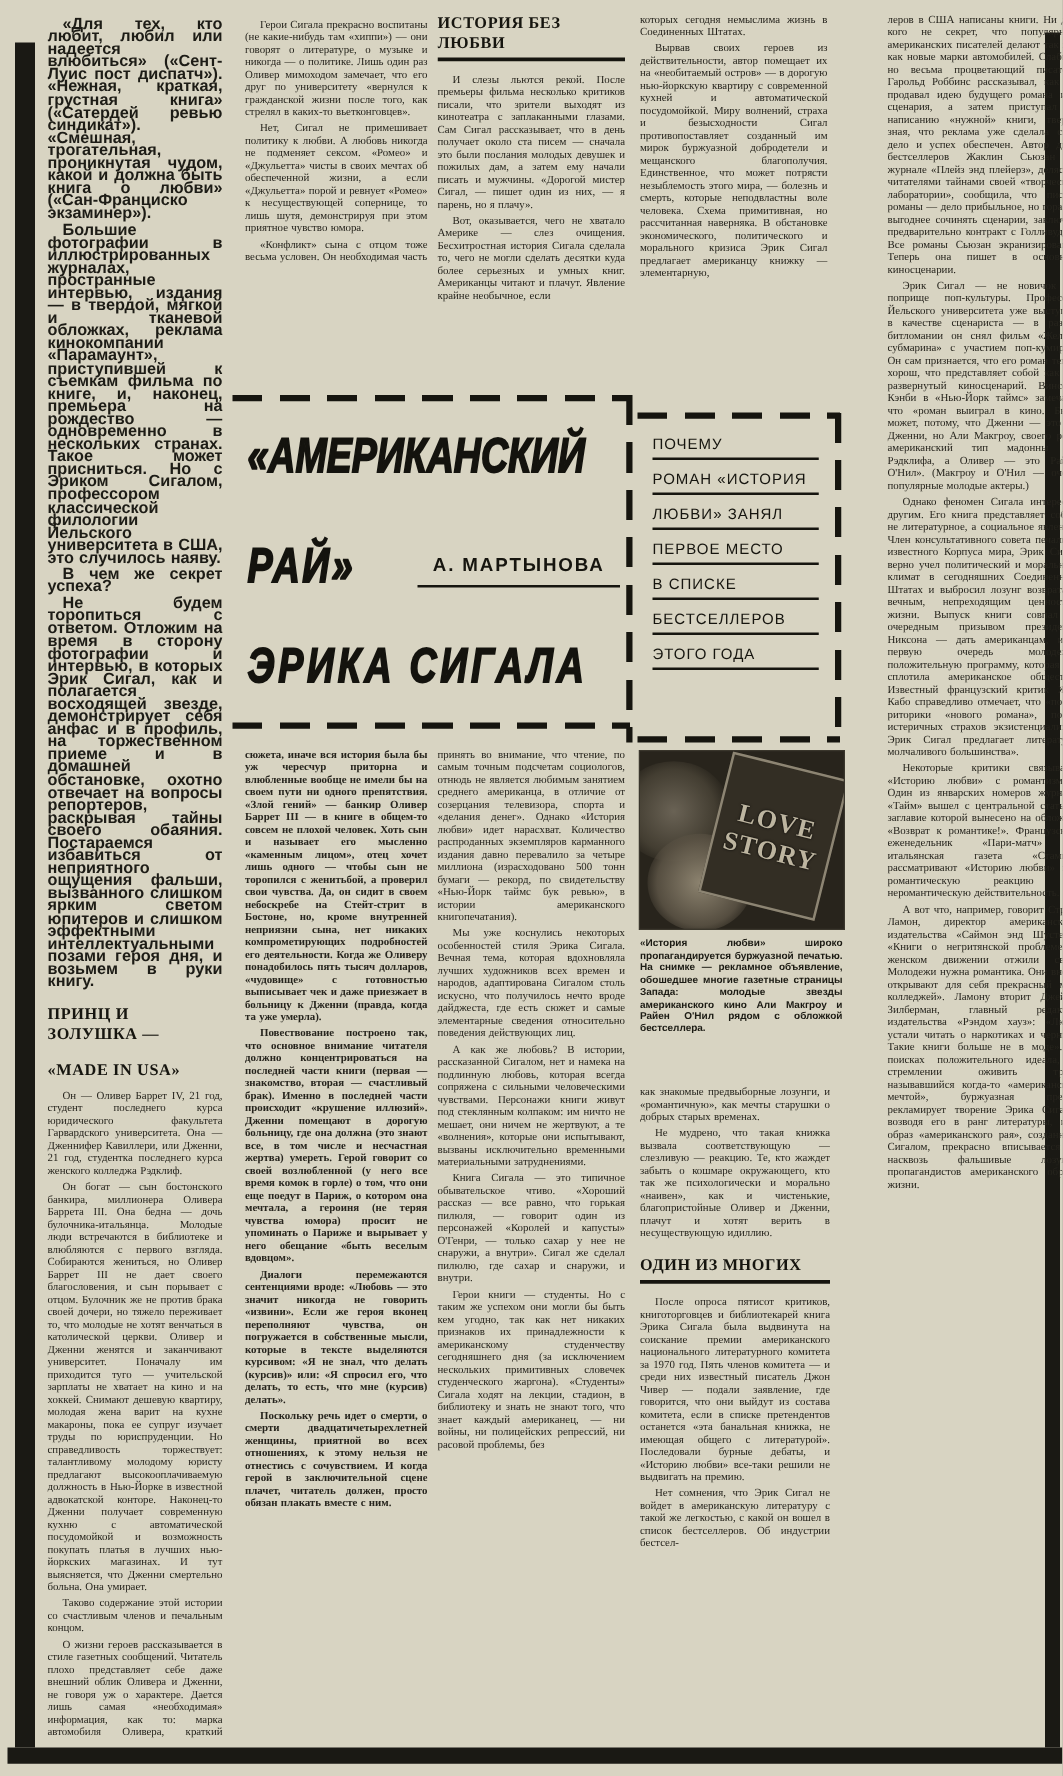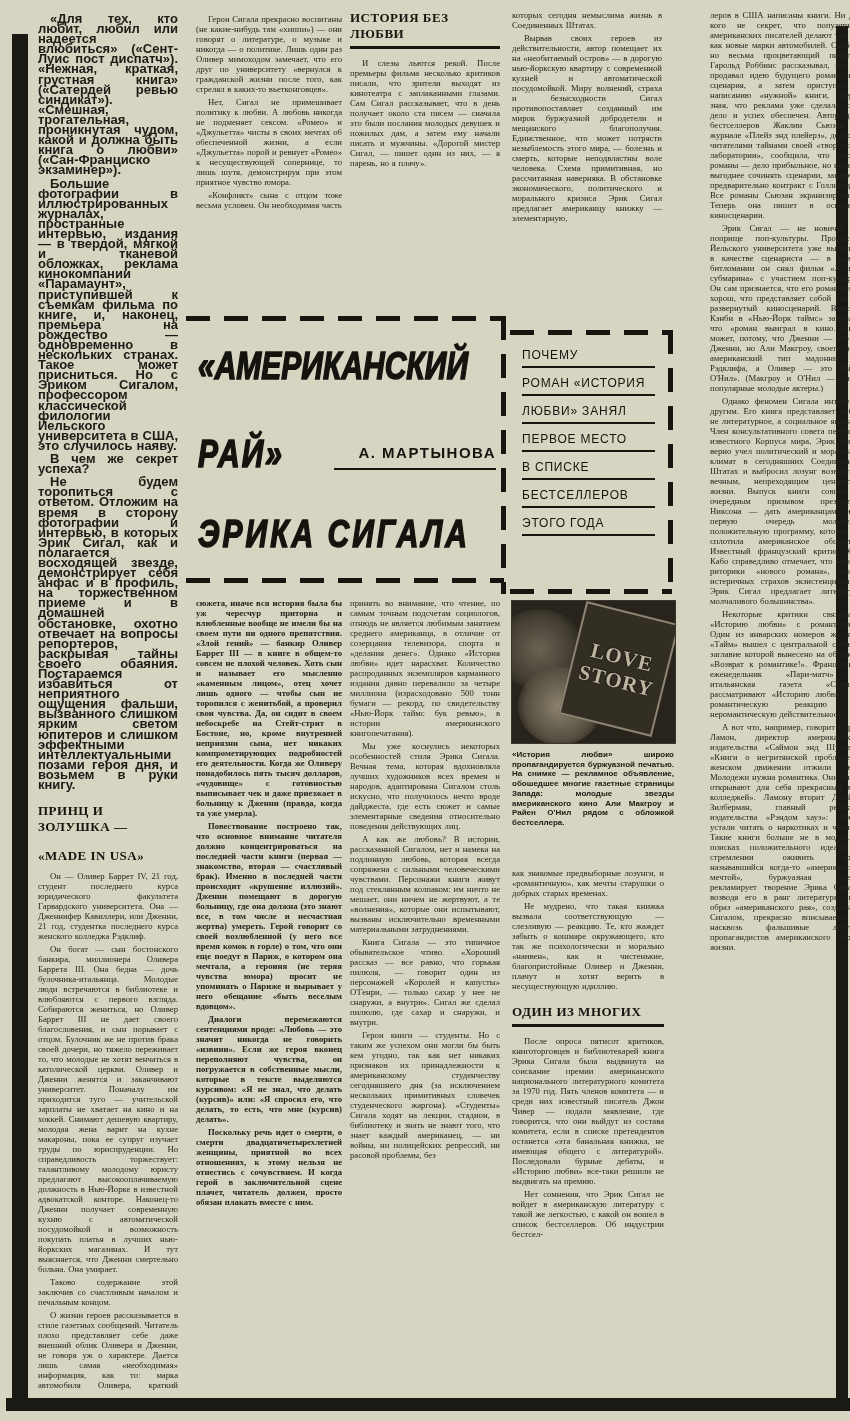--- a/index.html
+++ b/index.html
@@ -20,21 +20,21 @@
   .dash-v{position:absolute;width:5px;
           background:repeating-linear-gradient(180deg,#16150f 0 24px,transparent 24px 38px);}
   .hl{position:absolute;font-family:"Liberation Sans",sans-serif;font-style:italic;font-weight:bold;
       color:#14130e;-webkit-text-stroke:1.2px #14130e;transform:scaleY(1.3);transform-origin:left top;
       white-space:nowrap;}
   .t1{left:12px;top:28px;font-size:30px;letter-spacing:0px;}
   .t2{left:12px;top:116px;font-size:30px;letter-spacing:2px;}
   .t3{left:12px;top:196px;font-size:30px;letter-spacing:3px;}
   .author{position:absolute;left:148px;top:128px;width:162px;font-family:"Liberation Sans",sans-serif;
           font-weight:bold;font-size:15px;letter-spacing:1.5px;color:#16150f;
-          border-bottom:2px solid #16150f;padding-bottom:7px;text-align:right;}
+          border-bottom:2px solid #16150f;padding-bottom:7px;text-align:center;}
   .tline{font-family:"Liberation Sans",sans-serif;font-weight:normal;font-size:12px;letter-spacing:0.8px;
          color:#16150f;border-bottom:2px solid #16150f;padding-bottom:4px;margin-bottom:8px;width:94%;
          text-align:left;}
   .photo{position:absolute;left:512px;top:601px;width:163px;height:142px;background:#28241c;
          overflow:hidden;box-shadow:0 0 0 1px #3a362c;}
   .blob1{position:absolute;left:-18px;top:8px;width:90px;height:80px;border-radius:50%;
          background:radial-gradient(circle,#7a7263 0%,#4a4437 55%,transparent 75%);opacity:.8;}
   .blob2{position:absolute;left:6px;top:66px;width:84px;height:78px;border-radius:50%;
          background:radial-gradient(circle,#978d78 0%,#5a5244 60%,transparent 80%);opacity:.9;}
   .book{position:absolute;right:8px;top:10px;width:92px;height:112px;transform:rotate(14deg);
@@ -56,37 +56,38 @@
 
   <div class="col" style="left:38px;top:14px;width:140px;height:1380px;">
       <p class="bp lead">«Для тех, кто любит, любил или надеется влюбиться» («Сент-Луис пост диспатч»). «Нежная, краткая, грустная книга» («Сатердей ревью синдикат»). «Смешная, трогательная, проникнутая чудом, какой и должна быть книга о любви» («Сан-Франциско экзаминер»).</p>
       <p class="bp lead">Большие фотографии в иллюстрированных журналах, пространные интервью, издания — в твердой, мягкой и тканевой обложках, реклама кинокомпании «Парамаунт», приступившей к съемкам фильма по книге, и, наконец, премьера на рождество — одновременно в нескольких странах. Такое может присниться. Но с Эриком Сигалом, профессором классической филологии Йельского университета в США, это случилось наяву.</p>
       <p class="bp lead">В чем же секрет успеха?</p>
       <p class="bp lead">Не будем торопиться с ответом. Отложим на время в сторону фотографии и интервью, в которых Эрик Сигал, как и полагается восходящей звезде, демонстрирует себя анфас и в профиль, на торжественном приеме и в домашней обстановке, охотно отвечает на вопросы репортеров, раскрывая тайны своего обаяния. Постараемся избавиться от неприятного ощущения фальши, вызванного слишком ярким светом юпитеров и слишком эффектными интеллектуальными позами героя дня, и возьмем в руки книгу.</p>
       <div class="sechead">ПРИНЦ И ЗОЛУШКА —</div>
       <div class="sechead">«MADE IN USA»</div>
       <p class="bp p">Он — Оливер Баррет IV, 21 год, студент последнего курса юридического факультета Гарвардского университета. Она — Дженнифер Кавиллери, или Дженни, 21 год, студентка последнего курса женского колледжа Рэдклиф.</p>
       <p class="bp p">Он богат — сын бостонского банкира, миллионера Оливера Баррета III. Она бедна — дочь булочника-итальянца. Молодые люди встречаются в библиотеке и влюбляются с первого взгляда. Собираются жениться, но Оливер Баррет III не дает своего благословения, и сын порывает с отцом. Булочник же не против брака своей дочери, но тяжело переживает то, что молодые не хотят венчаться в католической церкви. Оливер и Дженни женятся и заканчивают университет. Поначалу им приходится туго — учительской зарплаты не хватает на кино и на хоккей. Снимают дешевую квартиру, молодая жена варит на кухне макароны, пока ее супруг изучает труды по юриспруденции. Но справедливость торжествует: талантливому молодому юристу предлагают высокооплачиваемую должность в Нью-Йорке в известной адвокатской конторе. Наконец-то Дженни получает современную кухню с автоматической посудомойкой и возможность покупать платья в лучших нью-йоркских магазинах. И тут выясняется, что Дженни смертельно больна. Она умирает.</p>
-      <p class="bp p">Таково содержание этой заключив со счастливым началом и печальным концом.</p>
+      <p class="bp p">Таково содержание этой истории со счастливым членов и печальным концом.</p>
       <p class="bp p">О жизни героев рассказывается в стиле газетных сообщений. Читатель плохо представляет себе даже внешний облик Оливера и Дженни, не говоря уж о характере. Дается лишь самая «необходимая» информация, как то: марка автомобиля Оливера, краткий перечень книг по юриспруденции, несколько музыкальных произведений, любимых героиней, а также точный адрес их квартиры в Нью-Йорке, размер получаемой зарплаты и количество миль от Бостона до Кэмбриджа. Краткие диалоги «под Хемингуэя», сдобренные словечками студенческого жаргона и безобидными ругательствами, дают огромный простор читательскому воображению, поскольку в них почти нет смысла, — это болтовня двух милых молодых людей.</p>
     </div>
   <div class="col" style="left:196px;top:14px;width:146px;height:294px;">
       <p class="bp p">Герои Сигала прекрасно воспитаны (не какие-нибудь там «хиппи») — они говорят о литературе, о музыке и никогда — о политике. Лишь один раз Оливер мимоходом замечает, что его друг по университету «вернулся к гражданской жизни после того, как стрелял в каких-то вьетконговцев».</p>
       <p class="bp p">Нет, Сигал не примешивает политику к любви. А любовь никогда не подменяет сексом. «Ромео» и «Джульетта» чисты в своих мечтах об обеспеченной жизни, а если «Джульетта» порой и ревнует «Ромео» к несуществующей сопернице, то лишь шутя, демонстрируя при этом приятное чувство юмора.</p>
       <p class="bp p">«Конфликт» сына с отцом тоже весьма условен. Он необходимая часть</p>
     </div>
   <div class="col" style="left:196px;top:598px;width:146px;height:796px;font-weight:bold;">
       <p class="bp cont">сюжета, иначе вся история была бы уж чересчур приторна и влюбленные вообще не имели бы на своем пути ни одного препятствия. «Злой гений» — банкир Оливер Баррет III — в книге в общем-то совсем не плохой человек. Хоть сын и называет его мысленно «каменным лицом», отец хочет лишь одного — чтобы сын не торопился с женитьбой, а проверил свои чувства. Да, он сидит в своем небоскребе на Стейт-стрит в Бостоне, но, кроме внутренней неприязни сына, нет никаких компрометирующих подробностей его деятельности. Когда же Оливеру понадобилось пять тысяч долларов, «чудовище» с готовностью выписывает чек и даже приезжает в больницу к Дженни (правда, когда та уже умерла).</p>
       <p class="bp p">Повествование построено так, что основное внимание читателя должно концентрироваться на последней части книги (первая — знакомство, вторая — счастливый брак). Именно в последней части происходит «крушение иллюзий». Дженни помещают в дорогую больницу, где она должна (это знают все, в том числе и несчастная жертва) умереть. Герой говорит со своей возлюбленной (у него все время комок в горле) о том, что они еще поедут в Париж, о котором она мечтала, а героиня (не теряя чувства юмора) просит не упоминать о Париже и вырывает у него обещание «быть веселым вдовцом».</p>
       <p class="bp p">Диалоги перемежаются сентенциями вроде: «Любовь — это значит никогда не говорить «извини». Если же героя вконец переполняют чувства, он погружается в собственные мысли, которые в тексте выделяются курсивом: «Я не знал, что делать (курсив)» или: «Я спросил его, что делать, то есть, что мне (курсив) делать».</p>
       <p class="bp p">Поскольку речь идет о смерти, о смерти двадцатичетырехлетней женщины, приятной во всех отношениях, к этому нельзя не отнестись с сочувствием. И когда герой в заключительной сцене плачет, читатель должен, просто обязан плакать вместе с ним.</p>
     </div>
   <div class="col" style="left:350px;top:10px;width:150px;height:298px;">
       <div class="sechead rule">ИСТОРИЯ БЕЗ ЛЮБВИ</div>
       <p class="bp p">И слезы льются рекой. После премьеры фильма несколько критиков писали, что зрители выходят из кинотеатра с заплаканными глазами. Сам Сигал рассказывает, что в день получает около ста писем — сначала это были послания молодых девушек и пожилых дам, а затем ему начали писать и мужчины. «Дорогой мистер Сигал, — пишет один из них, — я парень, но я плачу».</p>
+      <p class="bp p">Вот, оказывается, чего не хватало Америке — слез очищения. Бесхитростная история Сигала сделала то, чего не могли сделать десятки куда более серьезных и умных книг. Американцы читают и плачут. Явление крайне необычное, если</p>
     </div>
   <div class="col" style="left:350px;top:598px;width:150px;height:796px;">
       <p class="bp cont">принять во внимание, что чтение, по самым точным подсчетам социологов, отнюдь не является любимым занятием среднего американца, в отличие от созерцания телевизора, спорта и «делания денег». Однако «История любви» идет нарасхват. Количество распроданных экземпляров карманного издания давно перевалило за четыре миллиона (израсходовано 500 тонн бумаги — рекорд, по свидетельству «Нью-Йорк таймс бук ревью», в истории американского книгопечатания).</p>
       <p class="bp p">Мы уже коснулись некоторых особенностей стиля Эрика Сигала. Вечная тема, которая вдохновляла лучших художников всех времен и народов, адаптирована Сигалом столь искусно, что получилось нечто вроде дайджеста, где есть сюжет и самые элементарные сведения относительно поведения действующих лиц.</p>
       <p class="bp p">А как же любовь? В истории, рассказанной Сигалом, нет и намека на подлинную любовь, которая всегда сопряжена с сильными человеческими чувствами. Персонажи книги живут под стеклянным колпаком: им ничто не мешает, они ничем не жертвуют, а те «волнения», которые они испытывают, вызваны исключительно временными материальными затруднениями.</p>
       <p class="bp p">Книга Сигала — это типичное обывательское чтиво. «Хороший рассказ — все равно, что горькая пилюля, — говорит один из персонажей «Королей и капусты» О'Генри, — только сахар у нее не снаружи, а внутри». Сигал же сделал пилюлю, где сахар и снаружи, и внутри.</p>
       <p class="bp p">Герои книги — студенты. Но с таким же успехом они могли бы быть кем угодно, так как нет никаких признаков их принадлежности к американскому студенчеству сегодняшнего дня (за исключением нескольких примитивных словечек студенческого жаргона). «Студенты» Сигала ходят на лекции, стадион, в библиотеку и знать не знают того, что знает каждый американец, — ни войны, ни полицейских репрессий, ни расовой проблемы, без</p>
     </div>
   <div class="col" style="left:512px;top:10px;width:150px;height:312px;">
       <p class="bp cont">которых сегодня немыслима жизнь в Соединенных Штатах.</p>

